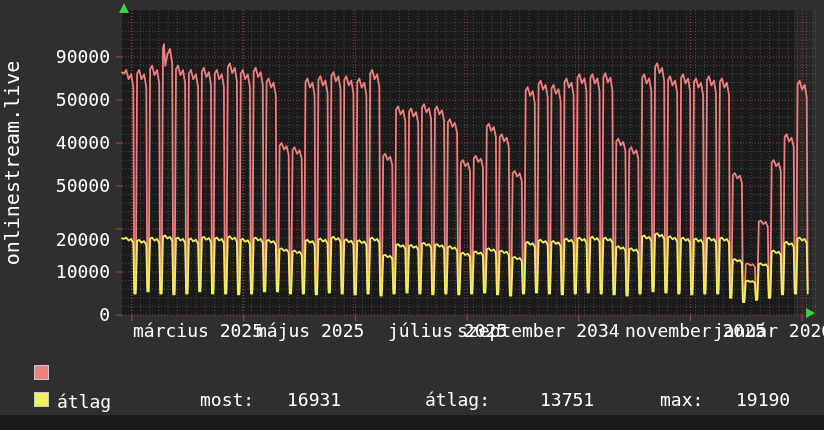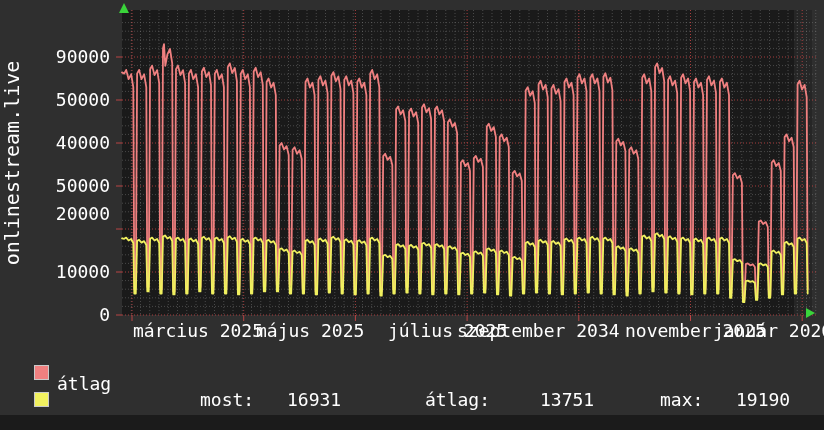--- a/index.html
+++ b/index.html
@@ -160,37 +160,37 @@
       <polygon points="119,13 129,13 124,3" fill="#3ad43a"></polygon>
       <polygon points="806,308 806,318 815,313" fill="#3ad43a"></polygon>
     </svg>
 
   <div id="axis-title">onlinestream.live</div>
   <div id="ylabels">
       <div class="ylab" style="top: 47px; left: 2px;">90000</div>
       <div class="ylab" style="top: 90px; left: 2px;">50000</div>
       <div class="ylab" style="top: 133px; left: 2px;">40000</div>
       <div class="ylab" style="top: 176px; left: 2px;">50000</div>
-      <div class="ylab" style="top: 204px; left: 2px;">20000</div>
+      <div class="ylab" style="top: 230px; left: 2px;">20000</div>
       <div class="ylab" style="top: 262px; left: 2px;">10000</div>
       <div class="ylab" style="top: 305px; left: 2px;">0</div>
     </div>
   <div id="xlabels">
       <span class="xlab" style="left: 133px;">március 2025</span>
       <span class="xlab" style="left: 256px;">május 2025</span>
       <span class="xlab" style="left: 368px; margin-left: 20px;">július 2025</span>
       <span class="xlab" style="left: 457px;">szeptember 2034</span>
       <span class="xlab" style="left: 625px;">november 2025</span>
       <span class="xlab" style="left: 713px;">január 2026</span>
     </div>
 
   <div class="swatch" id="swatch-0" style="top: 365px; background: rgb(240, 128, 128);"></div>
 
   <div class="swatch" id="swatch-1" style="top: 392px; background: rgb(240, 240, 95);"></div>
-  <span class="legtext" style="left:57px;top:374px">átlag</span>
+  <span class="legtext" style="left:57px;top:392px">átlag</span>
 
   <span class="legtext" style="left:200px;top:390px">most:</span>
   <span class="legtext" style="left:287px;top:390px">16931</span>
 
   <span class="legtext" style="left:425px;top:390px">átlag:</span>
   <span class="legtext" style="left:540px;top:390px">13751</span>
 
   <span class="legtext" style="left:660px;top:390px">max:</span>
   <span class="legtext" style="left:736px;top:390px">19190</span>
 

